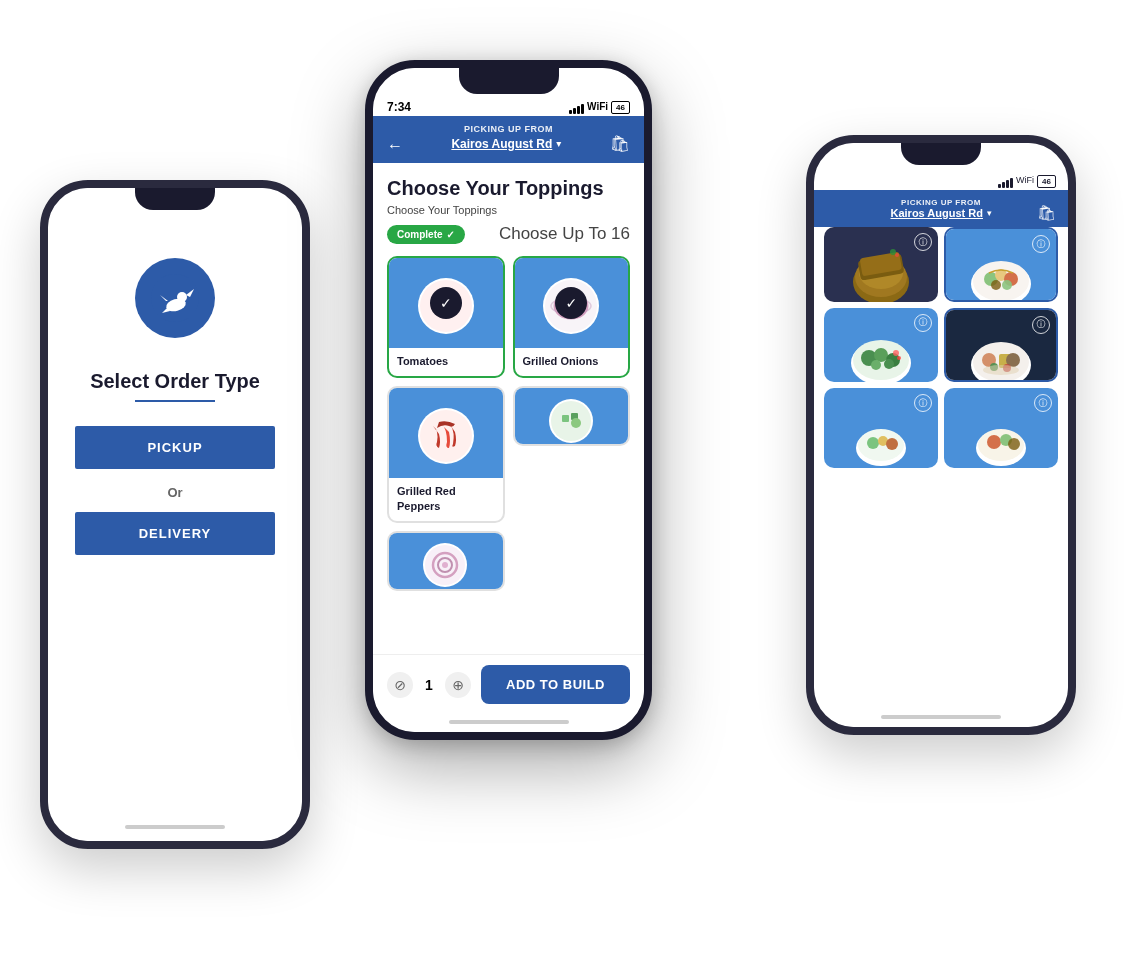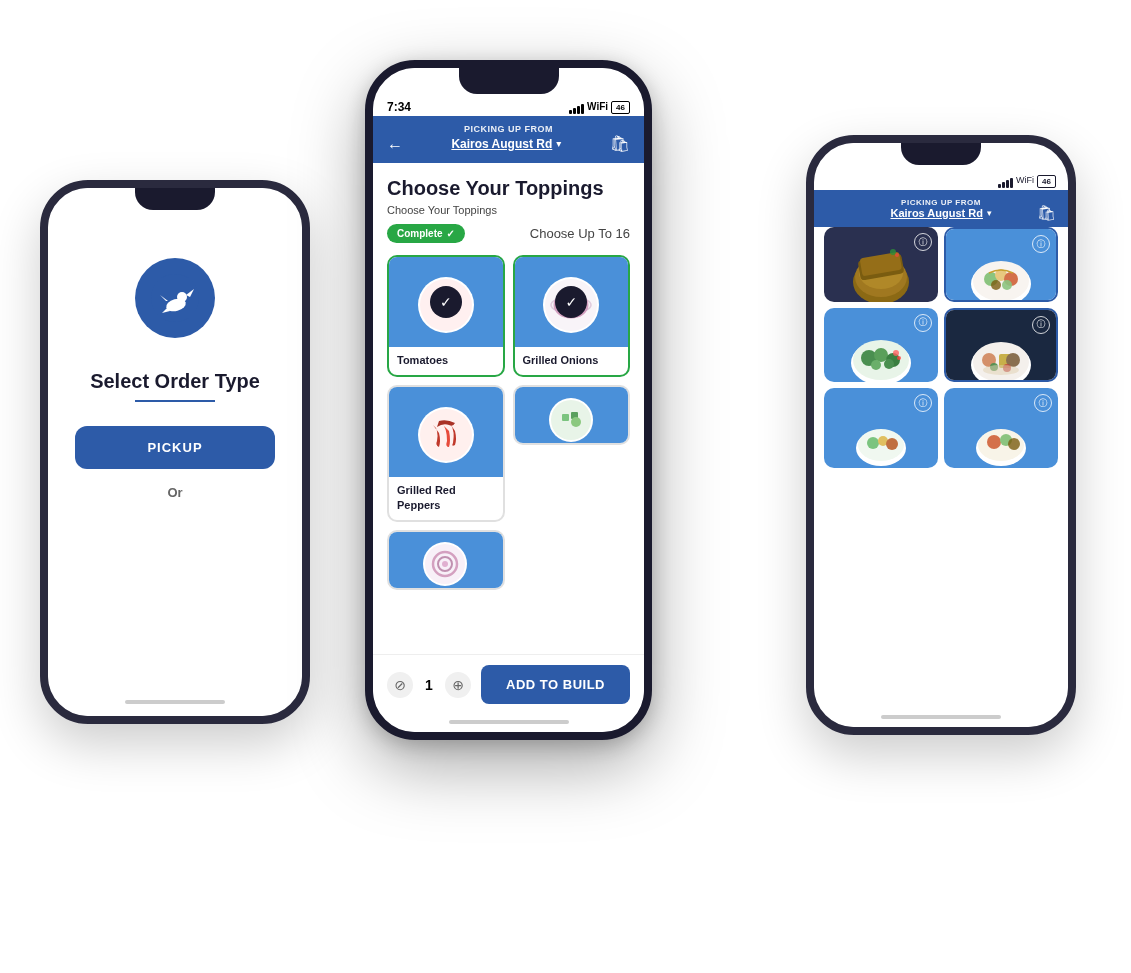--- a/index.html
+++ b/index.html
@@ -29,21 +29,21 @@
       position: absolute;
       border-radius: 50px;
       background: #fff;
       box-shadow: 0 20px 60px rgba(0,0,0,0.25), 0 4px 15px rgba(0,0,0,0.15);
       overflow: hidden;
     }
 
     
     .phone-left {
       width: 270px;
-      height: 544px;
+      height: 669px;
       left: 40px;
       top: 180px;
       z-index: 1;
       background: #fff;
       border-radius: 48px;
       border: 8px solid #2a2a3e;
       box-shadow: 0 20px 50px rgba(0,0,0,0.2);
     }
 
     
@@ -142,21 +142,21 @@
     .title-underline {
       width: 80px;
       height: 2px;
       background: #2d5ba8;
       margin: 6px auto 24px;
     }
 
     .order-btn {
       width: 200px;
       padding: 14px;
-      border-radius: 12px;
+      border-radius: 2px;
       font-size: 13px;
       font-weight: 700;
       letter-spacing: 1px;
       text-align: center;
       margin: 0 auto 12px;
       cursor: pointer;
     }
 
     .order-btn-pickup {
       background: #2d5ba8;
@@ -275,21 +275,21 @@
       font-size: 10px;
       font-weight: 600;
       padding: 4px 10px;
       border-radius: 20px;
       display: flex;
       align-items: center;
       gap: 4px;
     }
 
     .choose-up-to {
-      font-size: 13px;
+      font-size: 17px;
       color: #444;
     }
 
     .toppings-grid {
       display: grid;
       grid-template-columns: 1fr 1fr;
       gap: 8px;
     }
 
     .topping-card {
@@ -572,20 +572,21 @@
             <path d="M8 18 L2 12 L10 18 Z" fill="white"></path>
           </g>
         </svg>
       </div>
 
       <div class="select-order-title">Select Order Type</div>
       <div class="title-underline"></div>
 
       <div class="order-btn order-btn-pickup">PICKUP</div>
       <div class="or-text">Or</div>
+      <div class="order-btn order-btn-delivery">DELIVERY</div>
 
       <div style="flex: 1;"></div>
       <div class="home-indicator-left"></div>
     </div>
   </div>
 
   <div class="phone phone-center">
     <div class="phone-center-content">
       <div class="notch"></div>
 

